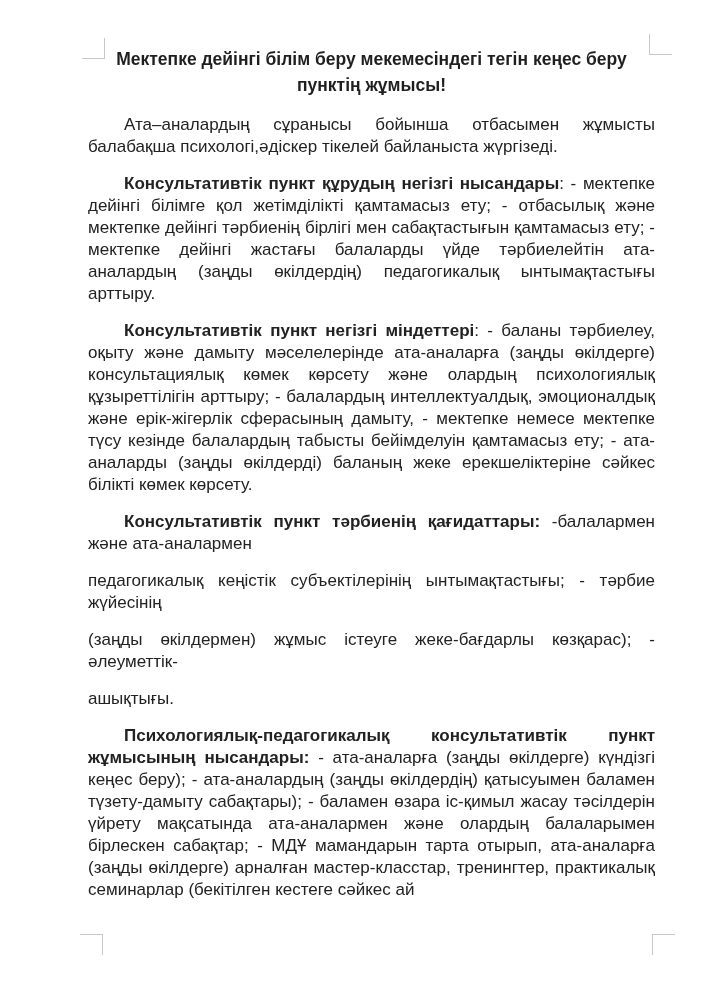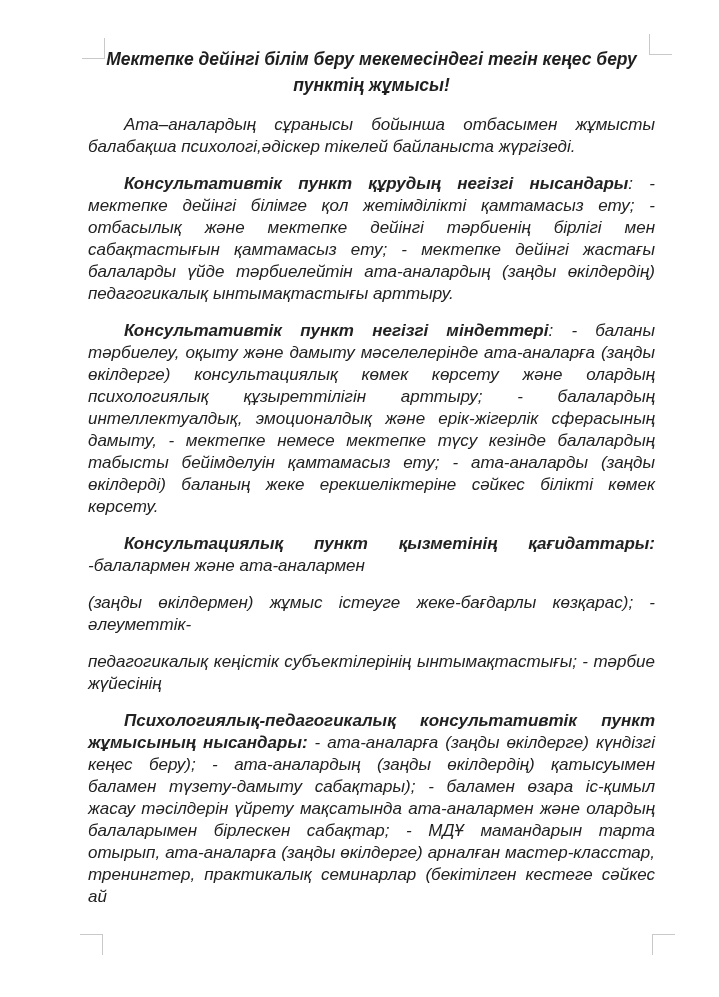--- a/index.html
+++ b/index.html
@@ -17,21 +17,20 @@
     color: #222222;
   }
   .content {
     position: absolute;
     left: 88px;
     top: 46px;
     width: 567px;
     font-size: 17px;
     line-height: 22px;
     text-align: justify;
-    font-style: italic;
   }
   .doc-title {
     font-size: 17.5px;
     font-weight: 700;
     line-height: 26px;
     text-align: center;
     margin: 0 0 16px 0;
     color: #1f1f1f;
   }
   .para {
@@ -69,23 +68,24 @@
 
     <h1 class="doc-title">Мектепке дейінгі білім беру мекемесіндегі тегін кеңес беру пунктің  жұмысы!</h1>
 
 
     <p class="para indent"><span class="lead"></span><span>Ата–аналардың сұранысы бойынша отбасымен жұмысты балабақша психологі,әдіскер тікелей байланыста жүргізеді.</span></p>
 
     <p class="para indent"><span class="lead">Консультативтік пункт құрудың негізгі нысандары</span><span>: - мектепке дейінгі білімге қол жетімділікті қамтамасыз ету; - отбасылық және мектепке дейінгі тәрбиенің бірлігі мен сабақтастығын қамтамасыз ету; - мектепке дейінгі жастағы балаларды үйде тәрбиелейтін ата-аналардың (заңды өкілдердің) педагогикалық ынтымақтастығы арттыру.</span></p>
 
     <p class="para indent"><span class="lead">Консультативтік пункт негізгі міндеттері</span><span>: - баланы тәрбиелеу, оқыту және дамыту мәселелерінде ата-аналарға (заңды өкілдерге) консультациялық көмек көрсету және олардың психологиялық құзыреттілігін арттыру; - балалардың интеллектуалдық, эмоционалдық және ерік-жігерлік сферасының дамыту, - мектепке немесе мектепке түсу кезінде балалардың табысты бейімделуін қамтамасыз ету; - ата-аналарды (заңды өкілдерді) баланың жеке ерекшеліктеріне сәйкес білікті көмек көрсету.</span></p>
 
-    <p class="para indent"><span class="lead">Консультациялық пункт қызметінің қағидаттары:</span><span> -балалармен және ата-аналармен</span></p>
+    <p class="para indent"><span class="lead">Консультативтік пункт тәрбиенің қағидаттары:</span><span> -балалармен және ата-аналармен</span></p>
+
+    <p class="para"><span class="lead"></span><span>педагогикалық кеңістік субъектілерінің ынтымақтастығы; - тәрбие жүйесінің</span></p>
 
     <p class="para"><span class="lead"></span><span>(заңды өкілдермен) жұмыс істеуге жеке-бағдарлы көзқарас); - әлеуметтік-</span></p>
 
-    <p class="para"><span class="lead"></span><span>педагогикалық кеңістік субъектілерінің ынтымақтастығы; - тәрбие жүйесінің</span></p>
-
+    <p class="para"><span class="lead"></span><span>ашықтығы.</span></p>
 
     <p class="para indent"><span class="lead">Психологиялық-педагогикалық консультативтік пункт жұмысының нысандары:</span><span> - ата-аналарға (заңды өкілдерге) күндізгі кеңес беру); - ата-аналардың (заңды өкілдердің) қатысуымен баламен түзету-дамыту сабақтары); - баламен өзара іс-қимыл жасау тәсілдерін үйрету мақсатында ата-аналармен және олардың балаларымен бірлескен сабақтар; - МДҰ мамандарын тарта отырып, ата-аналарға (заңды өкілдерге) арналған мастер-класстар, тренингтер, практикалық семинарлар (бекітілген кестеге сәйкес ай</span></p>
 
   </div>
 </div>
 
 </body></html>

